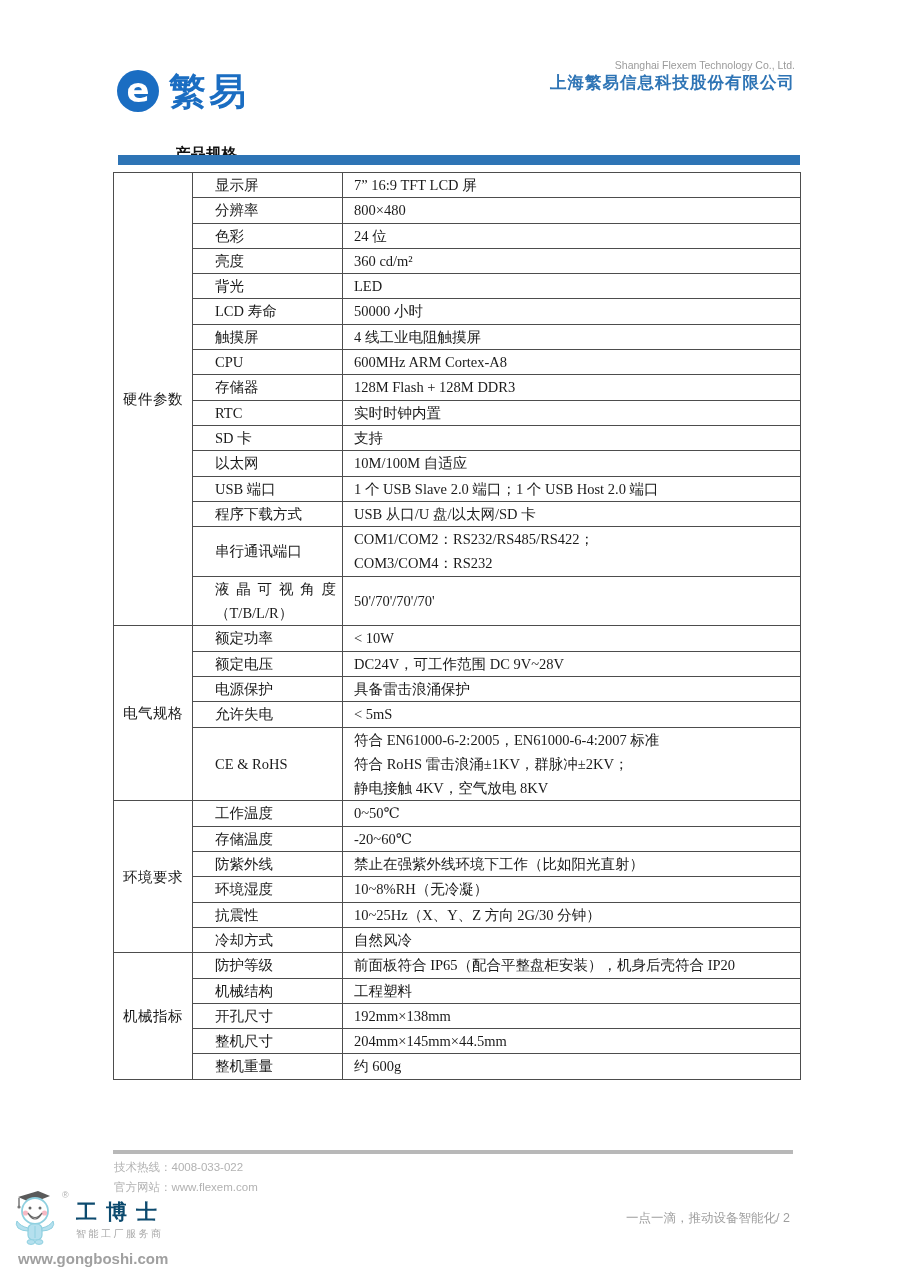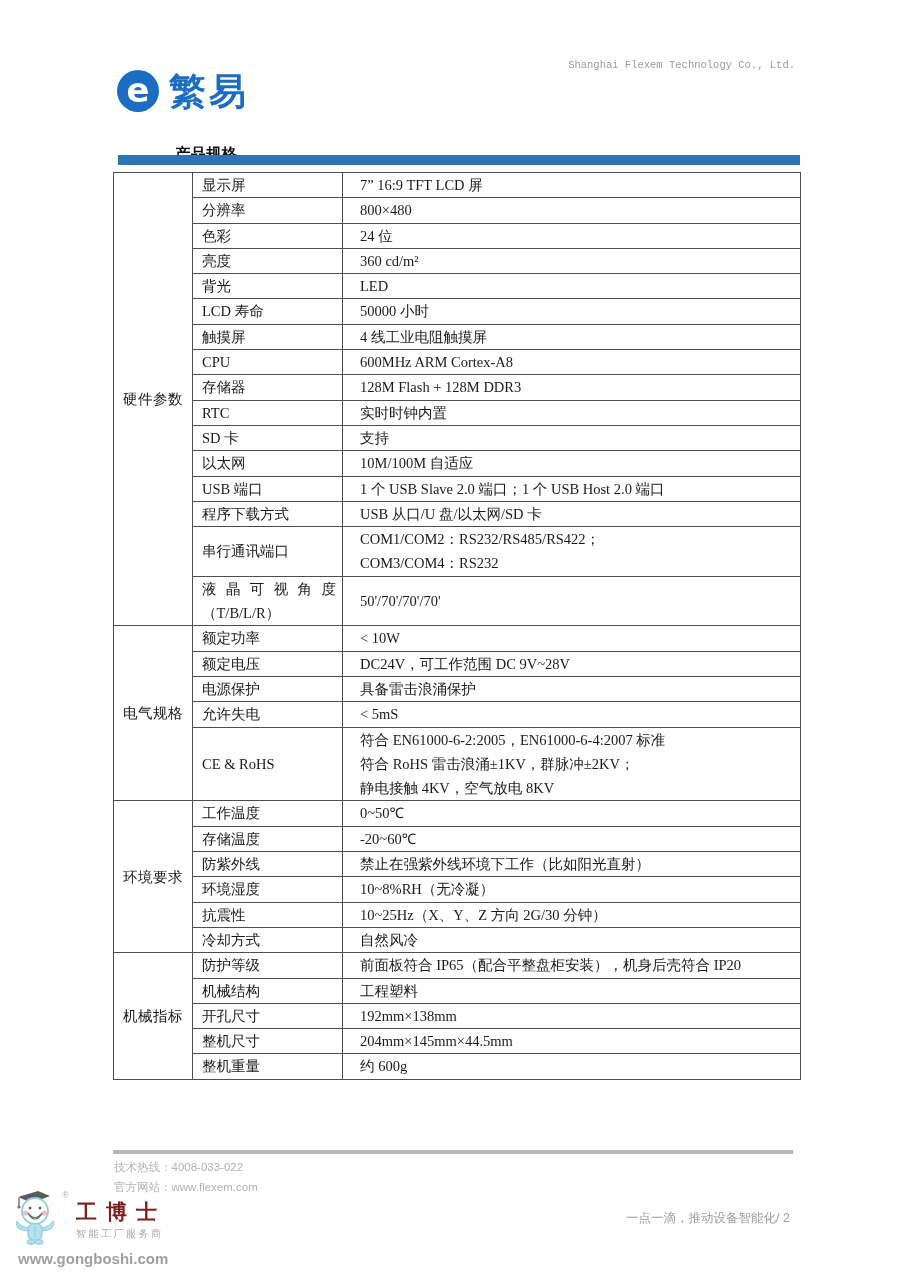--- a/index.html
+++ b/index.html
@@ -42,21 +42,21 @@
     font-family: "Liberation Sans", "DejaVu Sans", sans-serif;
     font-weight: bold;
     font-size: 37px;
     letter-spacing: 3px;
     line-height: 1;
   }
   .company-block {
     position: absolute;
     right: 105px; top: 58px;
     text-align: right;
-    font-family: Liberation Mono, monospace;
+    font-family: Liberation Sans, sans-serif;
   }
   .company-en {
     color: #9b9b9b;
     font-size: 10.5px;
     line-height: 14px;
   }
   .company-cn {
     color: #2e74b5;
     font-weight: bold;
     font-size: 16.5px;
@@ -95,22 +95,22 @@
     line-height: 24.3px;
     vertical-align: middle;
     overflow: hidden;
     white-space: nowrap;
   }
   .spec-table td.cat {
     text-align: center;
     white-space: normal;
     letter-spacing: 0.5px;
   }
-  .spec-table td.lbl { padding: 0 6px 0 9px; }
-  .spec-table td.val { padding: 0 6px 0 17px; font-family: Liberation Serif, serif; }
+  .spec-table td.lbl { padding: 0 6px 0 22px; }
+  .spec-table td.val { padding: 0 6px 0 11px; }
   .spec-table td.lbl.multi { white-space: normal; }
   .lbl-line { display: block; }
   .lbl-line.justify { text-align: justify; text-align-last: justify; }
   .val-line { display: block; }
 
   
   .footer-divider {
     position: absolute;
     left: 113px; top: 1150px;
     width: 680px; height: 4px;
@@ -136,21 +136,21 @@
   .watermark {
     position: absolute;
     left: 10px; top: 1188px;
     width: 230px;
     font-family: "Liberation Sans", "DejaVu Sans", sans-serif;
   }
   .wm-row { display: flex; align-items: flex-start; }
   .wm-mascot { width: 62px; height: 58px; flex: 0 0 62px; }
   .wm-texts { margin-left: 4px; margin-top: 12px; }
   .wm-name {
-    color: #7f1d1d;
+    color: #0c4a6e;
     font-family: "Liberation Serif", "DejaVu Serif", serif;
     font-weight: bold;
     font-size: 21px;
     letter-spacing: 9px;
     line-height: 24px;
   }
   .wm-sub {
     color: #a8a8a8;
     font-size: 10px;
     letter-spacing: 2.5px;
@@ -177,20 +177,21 @@
 
   <div class="logo-wrap">
     <div class="logo-circle">
       <span class="logo-e">e</span>
     </div>
     <span class="logo-cn">繁易</span>
   </div>
 
   <div class="company-block">
     <div class="company-en">Shanghai Flexem Technology Co., Ltd.</div>
+    <div class="company-cn">上海繁易信息科技股份有限公司</div>
   </div>
 
   <div class="doc-title">产品规格</div>
   <div class="blue-bar"></div>
 
   <table class="spec-table">
     <colgroup>
       <col style="width:79px">
       <col style="width:150px">
       <col style="width:458px">

